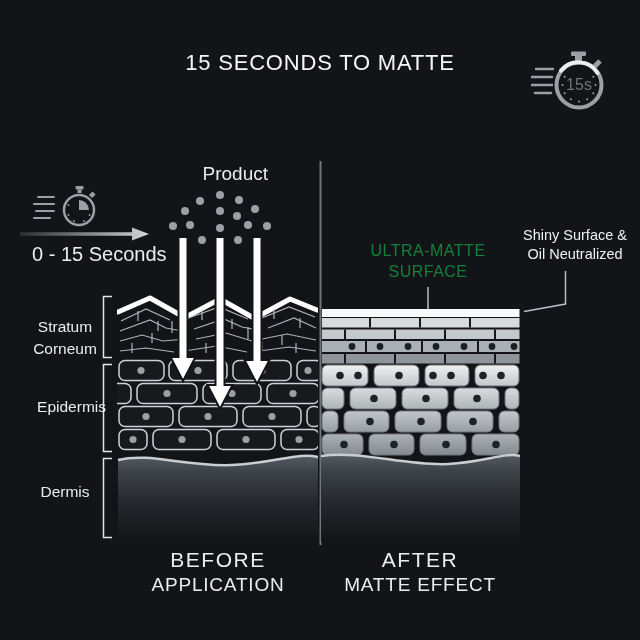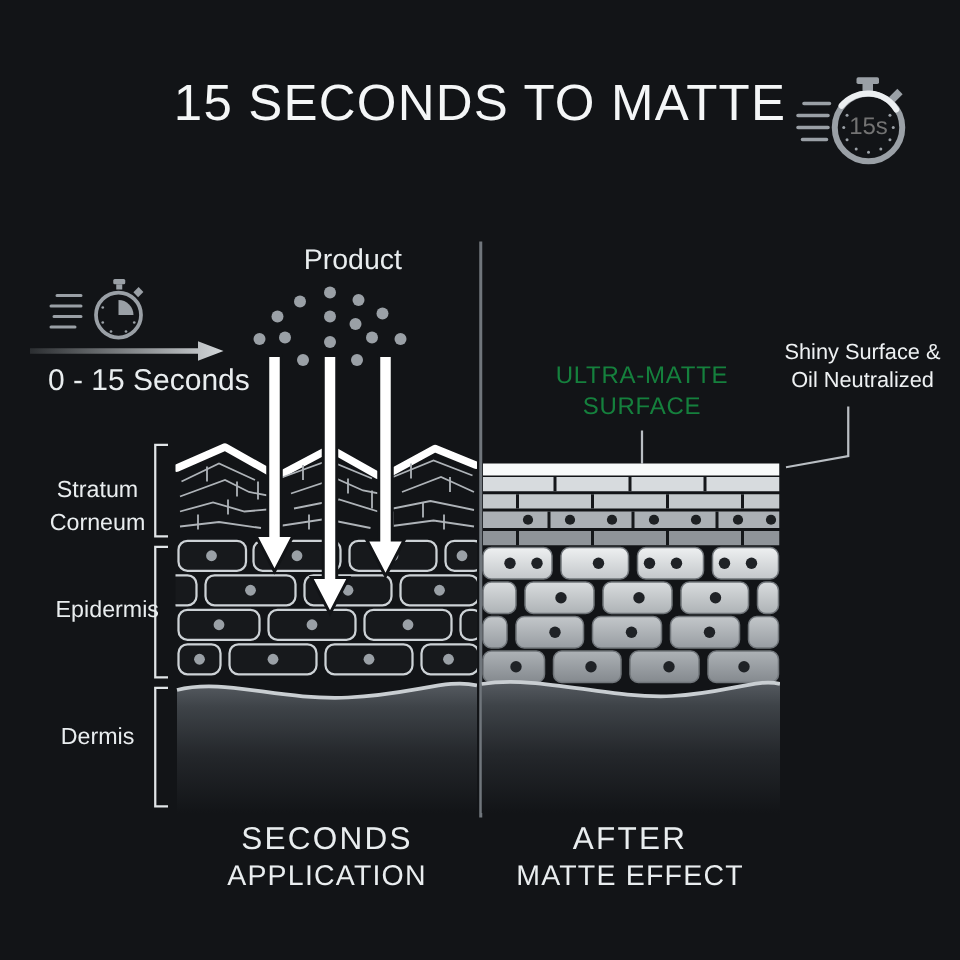--- a/index.html
+++ b/index.html
@@ -6,21 +6,21 @@
   #stage{
     position:relative;width:640px;height:640px;overflow:hidden;
     background:#121417;
     font-family:"Liberation Sans",sans-serif;
     -webkit-font-smoothing:antialiased;
   }
   svg{position:absolute;left:0;top:0;}
   .t{position:absolute;color:#e9edef;}
   .title{
     left:40px;top:50px;width:560px;text-align:center;
-    font-size:34px;letter-spacing:.8px;color:#f4f6f7;font-weight:400;
+    font-size:22px;letter-spacing:.8px;color:#f4f6f7;font-weight:400;
   }
   .timer-val{left:557px;top:76px;width:44px;text-align:center;font-size:16px;color:#737373;}
   .product{left:172px;top:163px;width:96px;text-align:right;font-size:19px;}
   .duration{left:32px;top:243px;font-size:20px;}
   .lbl-stratum{left:26px;top:316px;width:78px;text-align:center;font-size:15.5px;line-height:22px;}
   .lbl-epi{left:20px;top:398px;width:86px;text-align:right;font-size:15.5px;}
   .lbl-derm{left:24px;top:483px;width:82px;text-align:center;font-size:15.5px;}
   .lbl-ultra{left:357px;top:240px;width:142px;text-align:center;font-size:16px;line-height:21px;letter-spacing:.5px;color:#15803d;}
   .lbl-shiny{left:508px;top:226px;width:134px;text-align:center;font-size:14.5px;line-height:19px;color:#eef1f3;}
   .caption{top:546px;width:184px;text-align:center;color:#e9edef;}
@@ -273,20 +273,20 @@
   <div class="t lbl-ultra">
     <span class="blk">ULTRA-MATTE</span>
     <span class="blk">SURFACE</span>
   </div>
   <div class="t lbl-shiny">
     <span class="blk">Shiny Surface &amp;</span>
     <span class="blk">Oil Neutralized</span>
   </div>
 
   <div class="t caption cap-before">
-    <span class="l1">SECONDS</span>
+    <span class="l1">BEFORE</span>
     <span class="l2">APPLICATION</span>
   </div>
   <div class="t caption cap-after">
     <span class="l1">AFTER</span>
     <span class="l2">MATTE EFFECT</span>
   </div>
 </div>
 
 </body></html>

